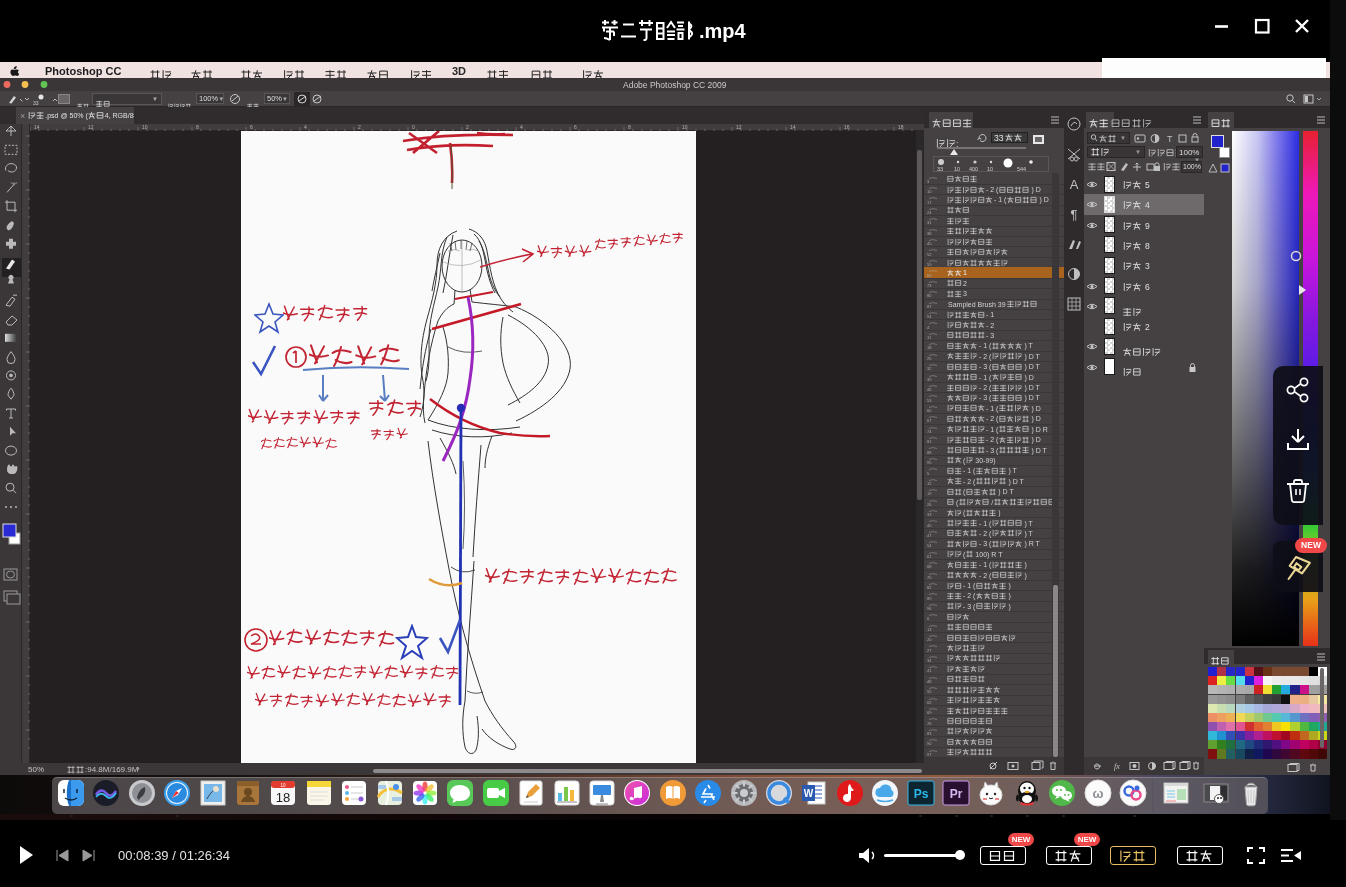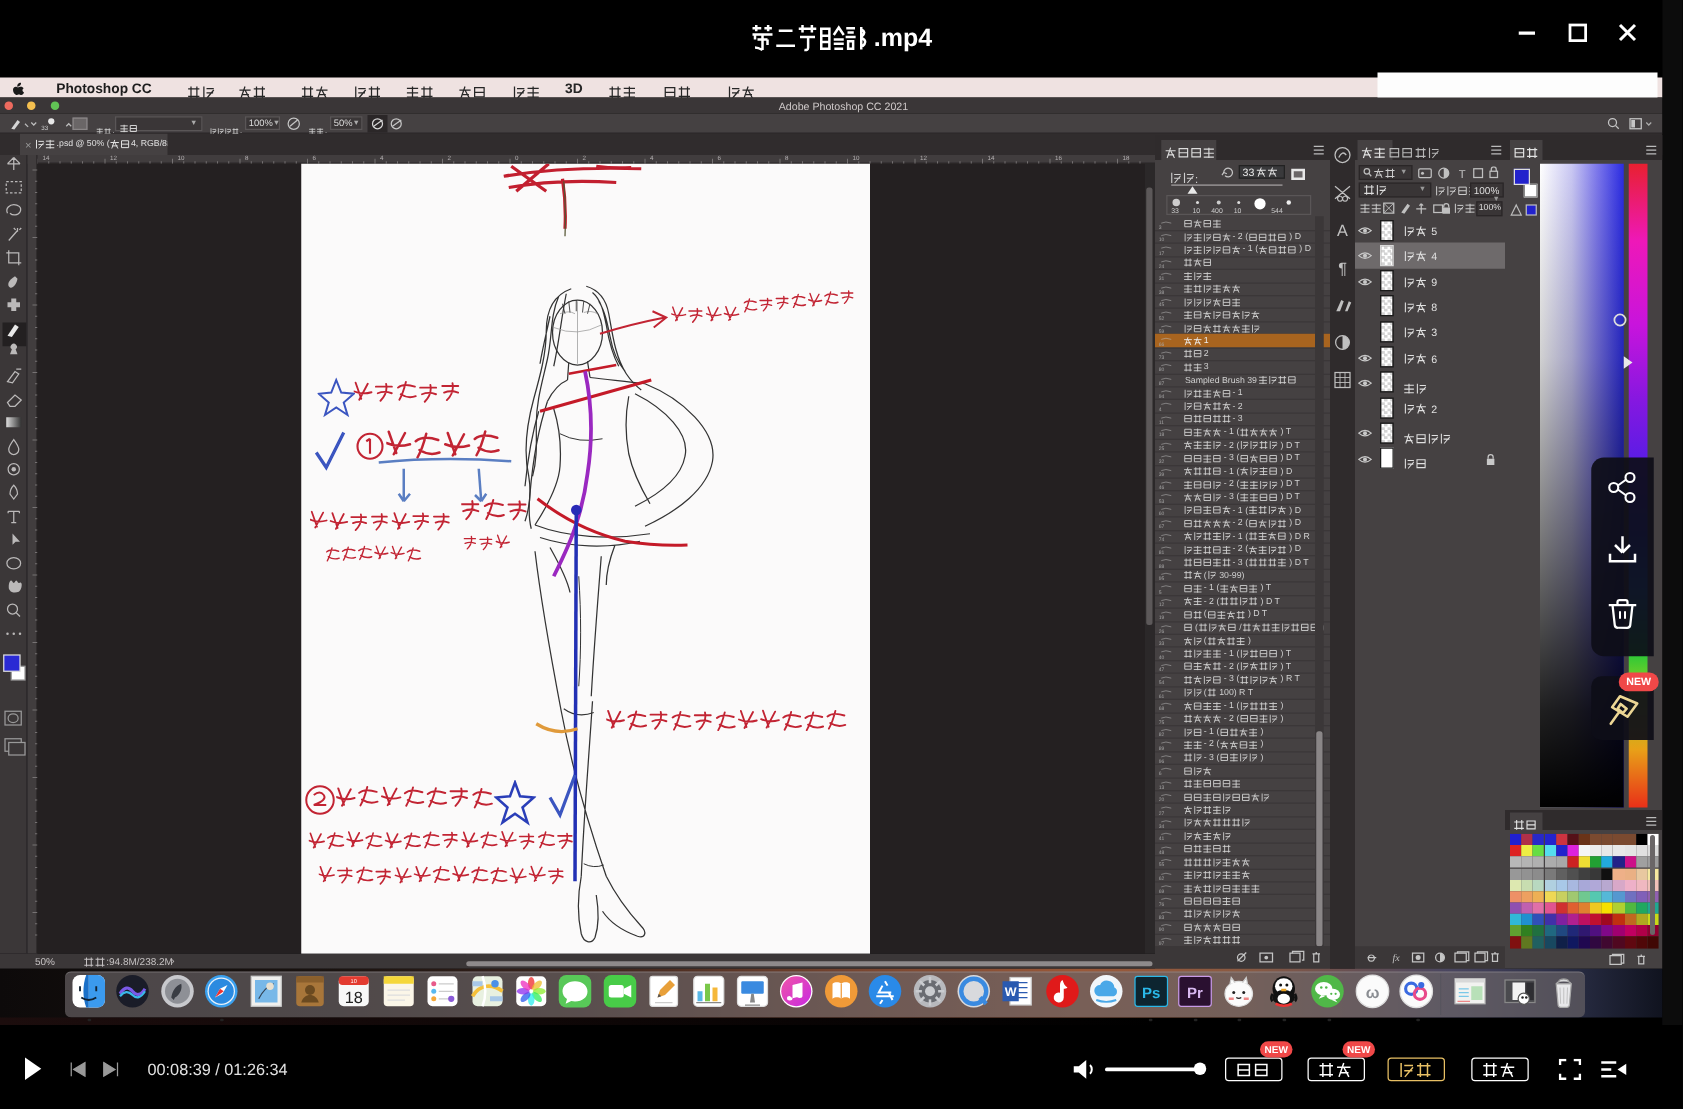--- a/index.html
+++ b/index.html
@@ -53,21 +53,21 @@
         <path d="M1.6 1.2V10.4M3.6 2.9H9.5M3.6 6.3H9.0M9.5 4.0L4.1 10.4M12.0 4.0H21.0M16.5 1.2L13.3 10.4M16.5 4.0L19.9 10.4M13.8 7.6H19.6" stroke="#262626" stroke-width="1.00" fill="none"></path>
       </svg></div>
     <div class="abs" style="left:452px;top:65px;font-size:11px;font-weight:bold;color:#262626">3D</div>
     <div class="abs" style="left:1102px;top:58px;width:224px;height:23px;background:#fdfdfd"></div>
     <div class="abs" style="left:0px;top:78px;width:1330px;height:13px;background:#3a3637"></div>
     <svg class="abs" style="left:2px;top:80px" width="52" height="9" viewBox="0 0 52 9">
 <circle cx="5" cy="4.5" r="3.4" fill="#ed6a5e"></circle>
       <circle cx="23" cy="4.5" r="3.4" fill="#f4bf4f"></circle>
       <circle cx="42" cy="4.5" r="3.4" fill="#61c455"></circle>
     </svg>
-    <div class="abs" style="left:623px;top:80px;font-size:8.5px;color:#cfc9c9">Adobe Photoshop CC 2021</div>
+    <div class="abs" style="left:623px;top:80px;font-size:8.5px;color:#cfc9c9">Adobe Photoshop CC 2009</div>
     <div class="abs" style="left:0px;top:91px;width:1330px;height:16px;background:#454142;border-bottom:1px solid #2b2728"></div>
     <svg class="abs" style="left:6px;top:93px" width="60" height="12" viewBox="0 0 60 12">
 <path d="M3 10 L8 3 L10 4.5 L5.5 10.5z" fill="#d5d5d5"></path>
       <path d="M14 6l2.5 2.5" stroke="#bbb"></path>
 <path d="M19 5l2 2 2-2" stroke="#bbb" fill="none"></path>
 <circle cx="35" cy="4" r="2.5" fill="#e8e8e8"></circle>
 <path d="M47 8l2-2 2 2" stroke="#bbb" fill="none"></path>
 </svg>
     <div class="abs" style="left:33px;top:100px;font-size:5px;color:#ccc">33</div>
     <div class="abs" style="left:58px;top:93.5px;width:12px;height:10px;background:#6a6667;border:1px solid #8a8687"></div>
@@ -281,21 +281,21 @@
       </svg></div>
     <div class="abs" style="left:255px;top:692px;"><svg width="199" height="17" viewBox="0 0 199 17">
         <path d="M1.3 1.4l3.9 11.0M9.8 2.1l-5.9 11.0M0.0 7.3q5.9 2.6 12.3 0.7M15.3 4.4h11.0M16.6 9.0q4.5 -1.9 9.8 0.0M22.5 2.5q1.3 6.5 -3.9 11.7M30.7 5.8q3.9 -3.2 11.7 -0.7M36.1 1.9q-1.9 7.8 -4.5 12.3M32.6 10.4q5.2 3.2 10.4 1.3M46.0 5.3h11.0M47.3 9.9q4.5 -1.9 9.8 0.0M53.2 3.4q1.3 6.5 -3.9 11.7M62.7 2.4l3.9 11.0M71.1 3.1l-5.9 11.0M61.4 8.3q5.9 2.6 12.3 0.7M78.0 1.5l3.9 11.0M86.5 2.1l-5.9 11.0M76.7 7.3q5.9 2.6 12.3 0.7M92.0 5.4q3.9 -3.2 11.7 -0.7M97.5 1.5q-1.9 7.8 -4.5 12.3M94.0 10.0q5.2 3.2 10.4 1.3M108.7 1.2l3.9 11.0M117.1 1.8l-5.9 11.0M107.4 7.0q5.9 2.6 12.3 0.7M122.7 5.7q3.9 -3.2 11.7 -0.7M128.2 1.8q-1.9 7.8 -4.5 12.3M124.7 10.3q5.2 3.2 10.4 1.3M138.1 6.3q3.9 -3.2 11.7 -0.7M143.5 2.4q-1.9 7.8 -4.5 12.3M140.0 10.9q5.2 3.2 10.4 1.3M154.7 2.6l3.9 11.0M163.2 3.3l-5.9 11.0M153.4 8.5q5.9 2.6 12.3 0.7M170.0 1.2l3.9 11.0M178.5 1.9l-5.9 11.0M168.7 7.1q5.9 2.6 12.3 0.7M184.1 5.0h11.0M185.4 9.5q4.5 -1.9 9.8 0.0M191.2 3.0q1.3 6.5 -3.9 11.7" stroke="#c22433" stroke-width="1.30" fill="none" stroke-linecap="round"></path>
       </svg></div>
     <div class="abs" style="left:0px;top:763px;width:924px;height:12px;background:#3b3738"></div>
     <div class="abs" style="left:28px;top:765px;font-size:8px;color:#c5c1c2">50%</div>
     <div class="abs" style="left:67px;top:765px;display:flex;align-items:center">
       <svg width="18" height="9" viewBox="0 0 18 9" style="vertical-align:middle;flex:none">
         <path d="M0.4 2.4H7.6M2.2 1.0V8.3M6.0 1.0V8.3M0.4 7.2H7.6M9.4 2.4H16.6M11.2 1.0V8.3M15.0 1.0V8.3M9.4 7.2H16.6" stroke="#c5c1c2" stroke-width="0.80" fill="none"></path>
       </svg>
-      <span style="font-size:8px;color:#c5c1c2">:94.8M/238.2M</span>
+      <span style="font-size:8px;color:#c5c1c2">:94.8M/169.9M</span>
     </div>
     <div class="abs" style="left:137px;top:764px;font-size:8px;color:#c5c1c2">›</div>
     <div class="abs" style="left:373px;top:769px;width:549px;height:3.5px;background:#8e8a8b;border-radius:2px"></div>
   </div>
 <div class="abs" style="left:924px;top:108px;width:140px;height:667px;background:#454142"></div>
 <div class="abs" style="left:924px;top:108px;width:140px;height:20px;background:#2f2b2c"></div>
 <div class="abs" style="left:929px;top:112px;width:44px;height:16px;background:#454142;padding:1px 3px"><svg width="41" height="10" viewBox="0 0 41 10" style="vertical-align:middle;flex:none">
       <path d="M0.5 3.6H8.5M4.5 1.1L1.7 9.4M4.5 3.6L7.6 9.4M2.1 6.9H7.3M11.3 1.9H18.1V8.5H11.3ZM11.3 5.2H18.1M21.5 1.9H28.3V8.5H21.5ZM21.5 5.2H28.3M31.0 2.3H39.1M31.0 5.6H39.1M31.0 8.7H39.1M35.1 1.1V9.4" stroke="#dcdcdc" stroke-width="0.90" fill="none"></path>
     </svg></div>
 <svg class="abs" style="left:1050px;top:116px" width="10" height="8" viewBox="0 0 10 8">

